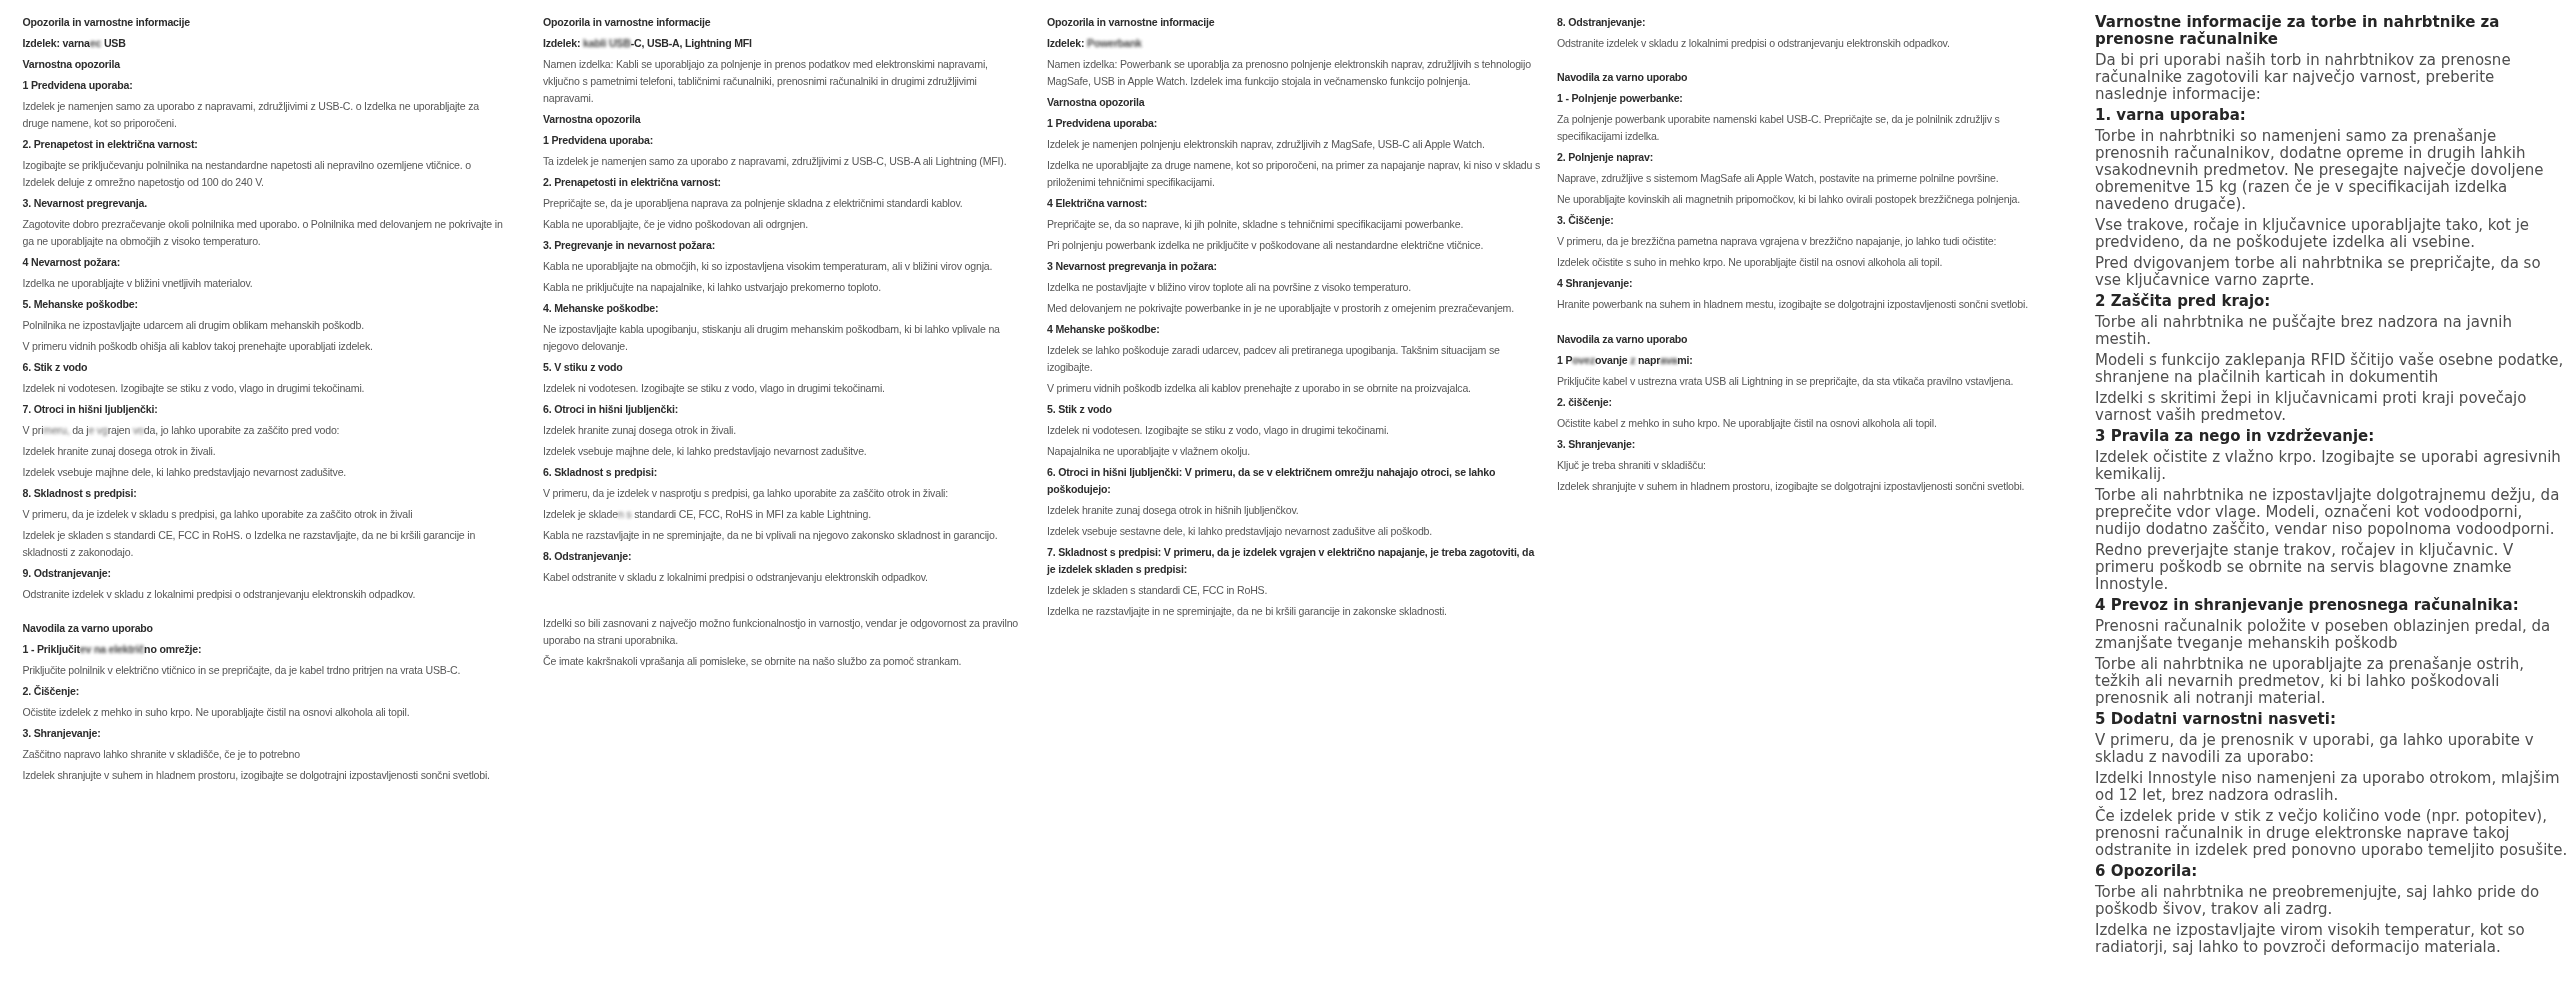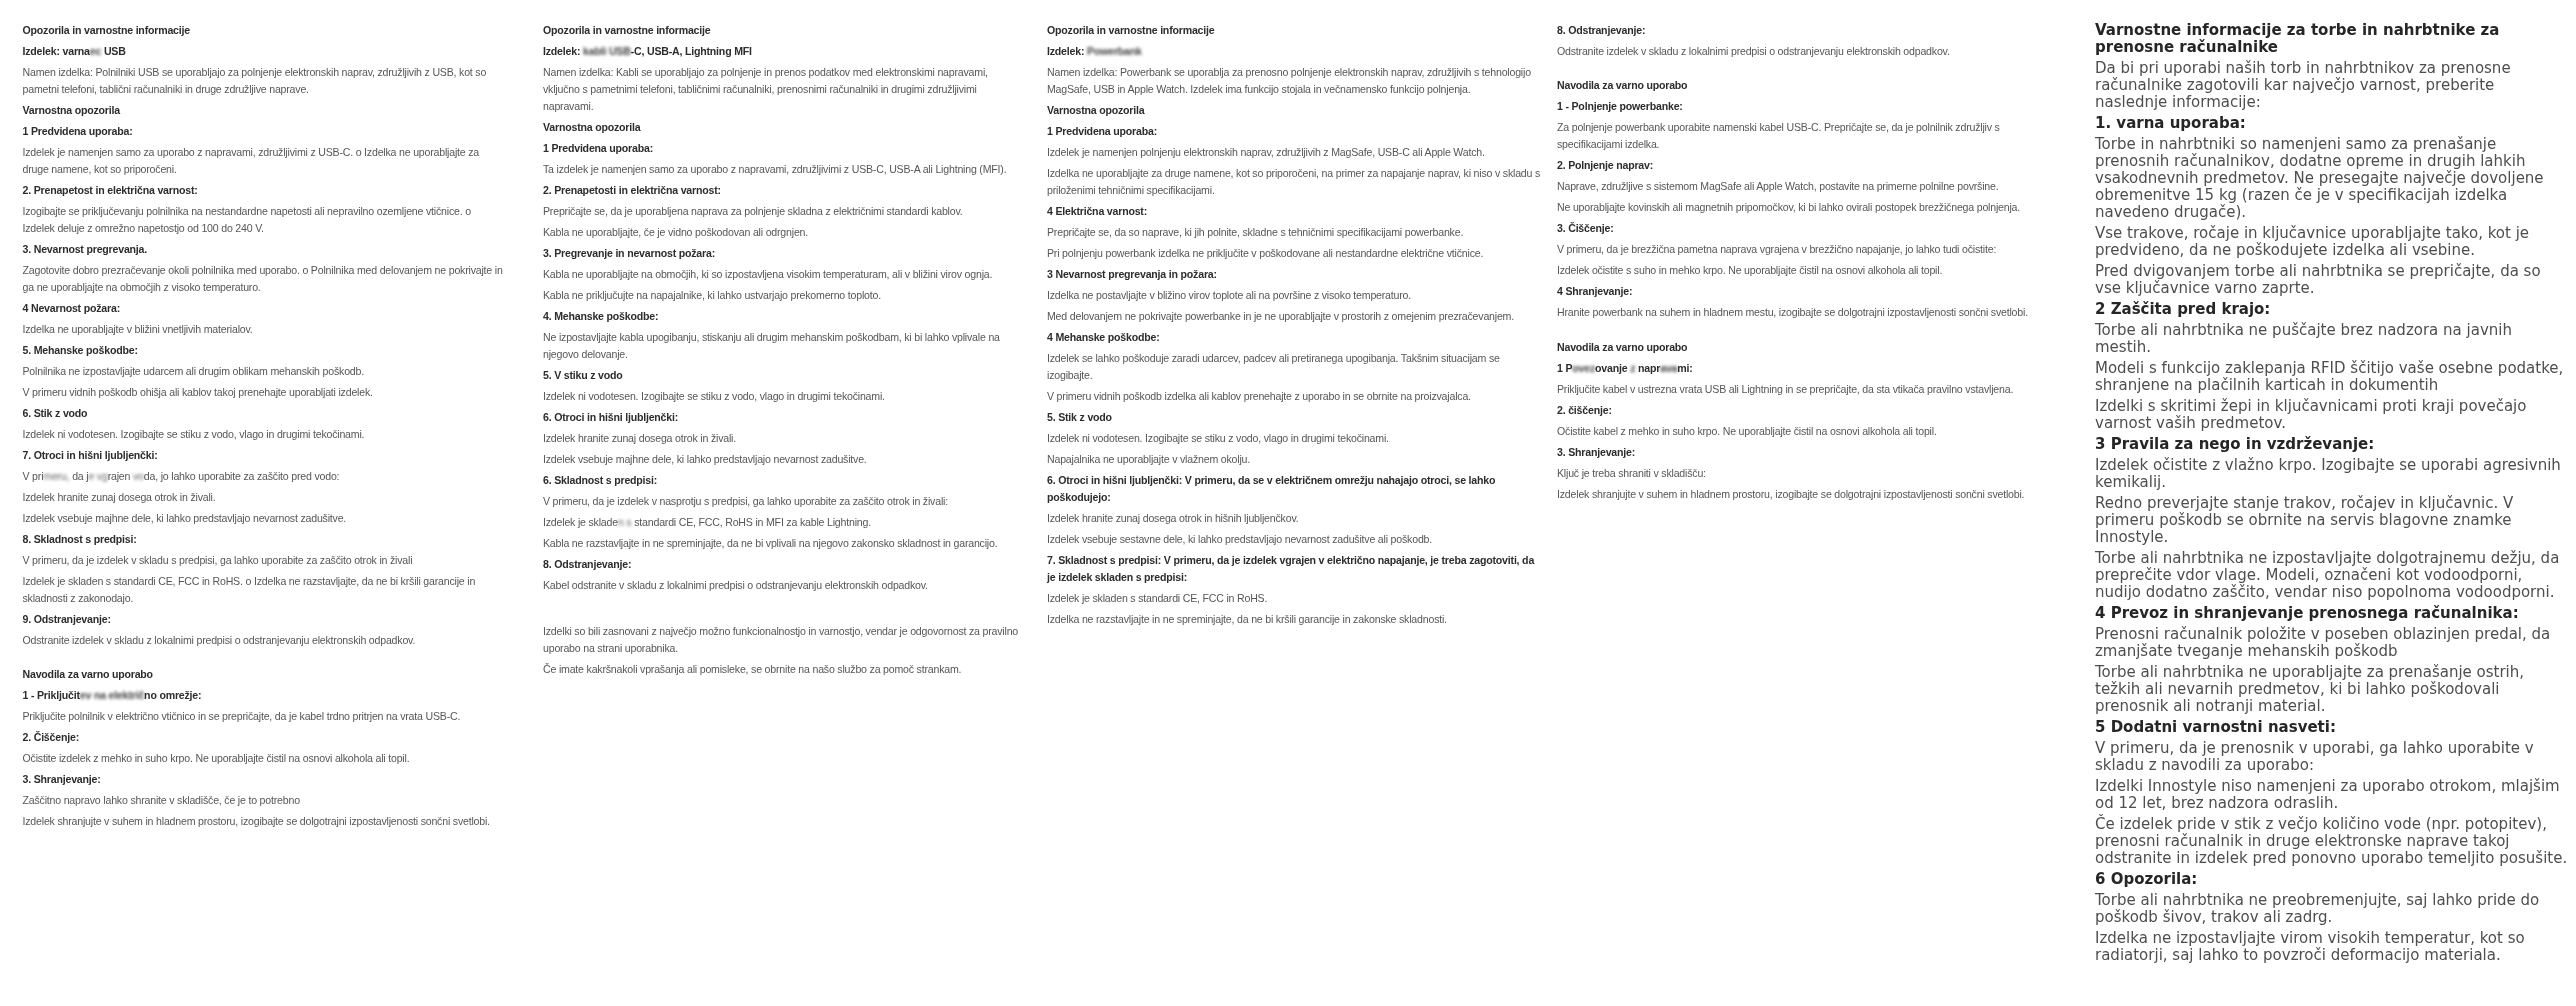--- a/index.html
+++ b/index.html
@@ -21,35 +21,34 @@
   }
   .c0{left:22.5px;width:481px;}
   .c1{left:543px;width:483px;}
   .c2{left:1047px;width:494px;}
   .c3{left:1557px;width:477px;}
   .c4{left:2095px;width:473px;
       font-family:"DejaVu Sans",sans-serif;
       font-size:15px;line-height:17px;letter-spacing:0;
       color:#4e4e4e;}
   .blk{margin:4px 0;}
-  .blk:first-child{margin-top:16px;}
+  .blk:first-child{margin-top:8px;}
   .hd{font-weight:bold;color:#2d2d2d;}
   .c4 .hd{color:#262626;}
   .gap{height:9.7px;}
   .gap-lg{height:21px;}
   .bl{filter:blur(1.8px);opacity:.9;}
 </style>
 </head>
 <body>
 
 <div class="page">
   <section class="col c0">
       <div class="blk hd"><span>Opozorila in varnostne informacije</span></div>
       <div class="blk hd"><span>Izdelek: varna</span><span class="bl">ec</span><span> USB</span></div>
-      <div class="blk para"><span>Namen izdelka: Polnilniki USB se uporabljajo za polnjenje elektronskih naprav, združljivih z USB, kot so pametni telefoni, tablični računalniki in druge združljive naprave.</span></div>
       <div class="blk hd"><span>Varnostna opozorila</span></div>
       <div class="blk hd"><span>1 Predvidena uporaba:</span></div>
       <div class="blk para"><span>Izdelek je namenjen samo za uporabo z napravami, združljivimi z USB-C. o Izdelka ne uporabljajte za druge namene, kot so priporočeni.</span></div>
       <div class="blk hd"><span>2. Prenapetost in električna varnost:</span></div>
       <div class="blk para"><span>Izogibajte se priključevanju polnilnika na nestandardne napetosti ali nepravilno ozemljene vtičnice. o Izdelek deluje z omrežno napetostjo od 100 do 240 V.</span></div>
       <div class="blk hd"><span>3. Nevarnost pregrevanja.</span></div>
       <div class="blk para"><span>Zagotovite dobro prezračevanje okoli polnilnika med uporabo. o Polnilnika med delovanjem ne pokrivajte in ga ne uporabljajte na območjih z visoko temperaturo.</span></div>
       <div class="blk hd"><span>4 Nevarnost požara:</span></div>
       <div class="blk para"><span>Izdelka ne uporabljajte v bližini vnetljivih materialov.</span></div>
       <div class="blk hd"><span>5. Mehanske poškodbe:</span></div>
@@ -164,22 +163,22 @@
       <div class="blk hd"><span>1. varna uporaba:</span></div>
       <div class="blk para"><span>Torbe in nahrbtniki so namenjeni samo za prenašanje prenosnih računalnikov, dodatne opreme in drugih lahkih vsakodnevnih predmetov. Ne presegajte največje dovoljene obremenitve 15 kg (razen če je v specifikacijah izdelka navedeno drugače).</span></div>
       <div class="blk para"><span>Vse trakove, ročaje in ključavnice uporabljajte tako, kot je predvideno, da ne poškodujete izdelka ali vsebine.</span></div>
       <div class="blk para"><span>Pred dvigovanjem torbe ali nahrbtnika se prepričajte, da so vse ključavnice varno zaprte.</span></div>
       <div class="blk hd"><span>2 Zaščita pred krajo:</span></div>
       <div class="blk para"><span>Torbe ali nahrbtnika ne puščajte brez nadzora na javnih mestih.</span></div>
       <div class="blk para"><span>Modeli s funkcijo zaklepanja RFID ščitijo vaše osebne podatke, shranjene na plačilnih karticah in dokumentih</span></div>
       <div class="blk para"><span>Izdelki s skritimi žepi in ključavnicami proti kraji povečajo varnost vaših predmetov.</span></div>
       <div class="blk hd"><span>3 Pravila za nego in vzdrževanje:</span></div>
       <div class="blk para"><span>Izdelek očistite z vlažno krpo. Izogibajte se uporabi agresivnih kemikalij.</span></div>
+      <div class="blk para"><span>Torbe ali nahrbtnika ne izpostavljajte dolgotrajnemu dežju, da preprečite vdor vlage. Modeli, označeni kot vodoodporni, nudijo dodatno zaščito, vendar niso popolnoma vodoodporni.</span></div>
       <div class="blk para"><span>Redno preverjajte stanje trakov, ročajev in ključavnic. V primeru poškodb se obrnite na servis blagovne znamke Innostyle.</span></div>
-      <div class="blk para"><span>Torbe ali nahrbtnika ne izpostavljajte dolgotrajnemu dežju, da preprečite vdor vlage. Modeli, označeni kot vodoodporni, nudijo dodatno zaščito, vendar niso popolnoma vodoodporni.</span></div>
       <div class="blk hd"><span>4 Prevoz in shranjevanje prenosnega računalnika:</span></div>
       <div class="blk para"><span>Prenosni računalnik položite v poseben oblazinjen predal, da zmanjšate tveganje mehanskih poškodb</span></div>
       <div class="blk para"><span>Torbe ali nahrbtnika ne uporabljajte za prenašanje ostrih, težkih ali nevarnih predmetov, ki bi lahko poškodovali prenosnik ali notranji material.</span></div>
       <div class="blk hd"><span>5 Dodatni varnostni nasveti:</span></div>
       <div class="blk para"><span>V primeru, da je prenosnik v uporabi, ga lahko uporabite v skladu z navodili za uporabo:</span></div>
       <div class="blk para"><span>Izdelki Innostyle niso namenjeni za uporabo otrokom, mlajšim od 12 let, brez nadzora odraslih.</span></div>
       <div class="blk para"><span>Če izdelek pride v stik z večjo količino vode (npr. potopitev), prenosni računalnik in druge elektronske naprave takoj odstranite in izdelek pred ponovno uporabo temeljito posušite.</span></div>
       <div class="blk hd"><span>6 Opozorila:</span></div>
       <div class="blk para"><span>Torbe ali nahrbtnika ne preobremenjujte, saj lahko pride do poškodb šivov, trakov ali zadrg.</span></div>
       <div class="blk para"><span>Izdelka ne izpostavljajte virom visokih temperatur, kot so radiatorji, saj lahko to povzroči deformacijo materiala.</span></div>

